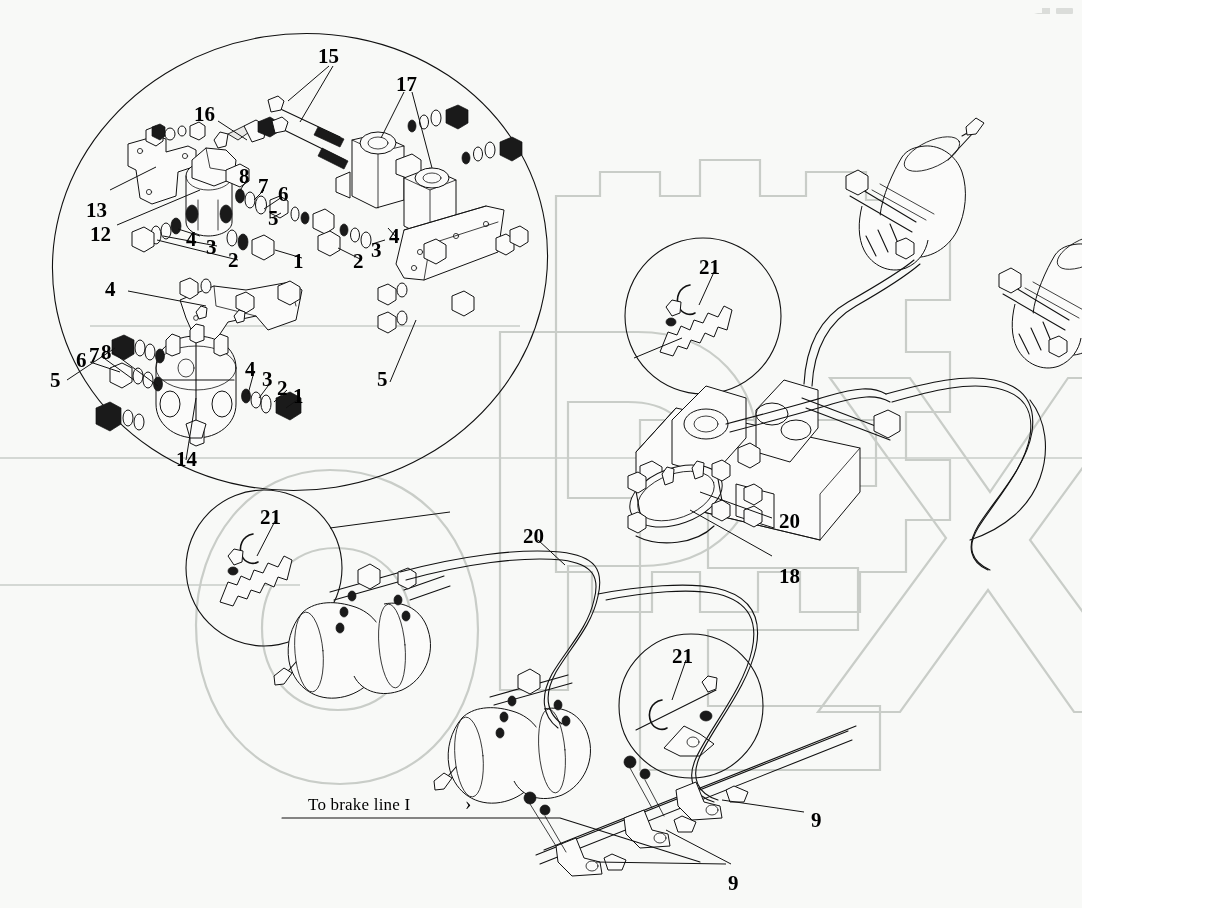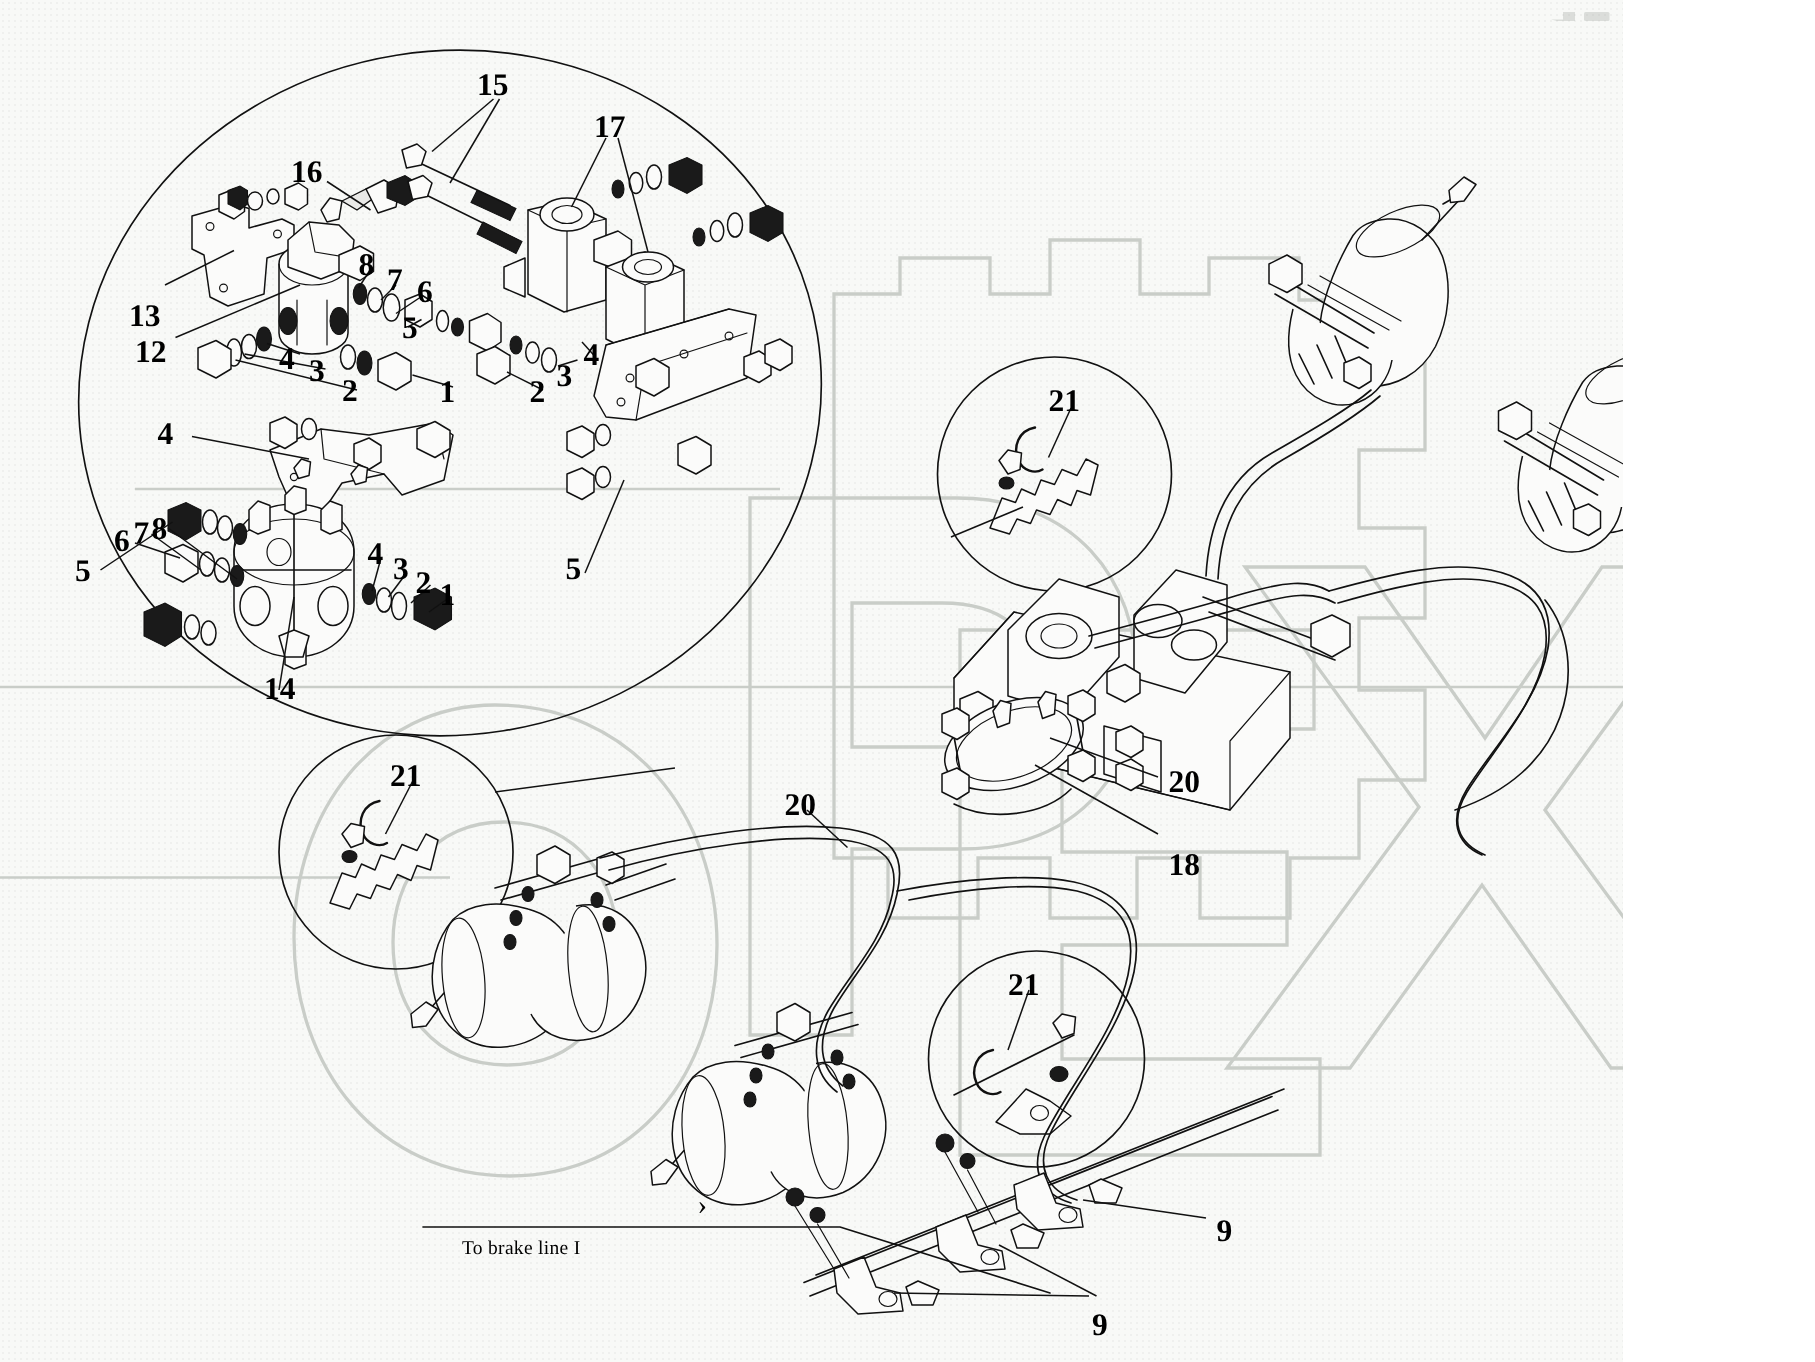--- a/index.html
+++ b/index.html
@@ -26,22 +26,22 @@
   .fil-w{fill:#fbfbfa;stroke:#111;stroke-width:1.0;stroke-linejoin:round;}
   .fil-k{fill:#1a1a1a;stroke:#111;stroke-width:0.7;}
   .fil-g{fill:#e9e9e7;stroke:#111;stroke-width:0.9;}
   .lead{fill:none;stroke:#111;stroke-width:1.0;}
   .cal{
     position:absolute;font-family:"Liberation Serif",serif;font-weight:bold;
     font-size:21px;color:#000;line-height:1;white-space:nowrap;
     letter-spacing:0px;
   }
   #brake-line-text{
-    position:absolute;font-family:"Liberation Serif",serif;font-size:13px;
-    color:#000;white-space:nowrap;letter-spacing:0.2px;margin-top:29px;
+    position:absolute;font-family:"Liberation Serif",serif;font-size:17px;
+    color:#000;white-space:nowrap;letter-spacing:0.2px;
   }
   #brake-line-arrow{
     position:absolute;font-family:"Liberation Serif",serif;font-size:19px;color:#000;
   }
   #corner-mark{position:absolute;right:6px;top:4px;opacity:.30;}
 </style>
 </head>
 <body>
 
 <div id="root">

